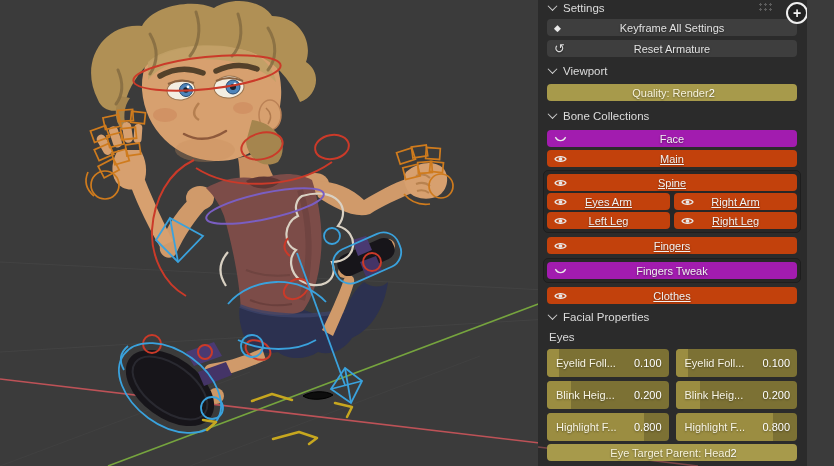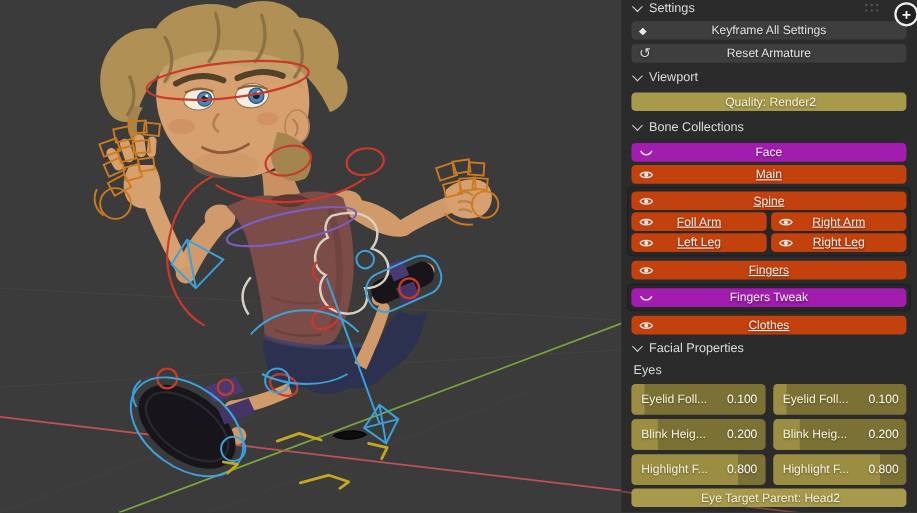--- a/index.html
+++ b/index.html
@@ -6,21 +6,21 @@
   body{
     width:834px;height:466px;overflow:hidden;position:relative;
     background:#3b3b3b;
     font-family:"Liberation Sans",sans-serif;
     -webkit-font-smoothing:antialiased;
   }
   
   .viewport{position:absolute;left:0;top:0;width:565px;height:466px;}
   
   .panel{
-    position:absolute;left:565px;top:0;width:269px;height:466px;
+    position:absolute;left:538px;top:0;width:269px;height:466px;
     background:#2b2b2b;box-sizing:border-box;
     padding:0 10px 0 9px;color:#d6d6d6;font-size:11px;overflow:hidden;
   }
   .panel-underlay{position:absolute;left:0;top:0;z-index:0;pointer-events:none;}
   .panel > .row, .panel > .sec-header, .panel > .plabel, .panel > .egrid, .panel > .group{position:relative;z-index:1;}
   .sec-header{
     display:flex;align-items:center;gap:7px;height:15px;
     color:#dcdcdc;font-size:11.5px;padding-left:2px;
   }
   .sec-header .chev{
@@ -329,21 +329,21 @@
       <span class="lbl">Spine</span>
     </div>
     <div class="g2">
       <div class="row btn-blue">
         <span class="cicon">
             <svg viewBox="0 0 14 9" width="13" height="9">
               <path d="M1,4.5 C3,1 11,1 13,4.5 C11,8 3,8 1,4.5 Z" fill="none" stroke="#e9e9e9" stroke-width="1.3"></path>
               <circle cx="7" cy="4.5" r="2" fill="#e9e9e9"></circle>
             </svg>
           </span>
-        <span class="lbl">Foll Arm</span>
+        <span class="lbl">Eyes Arm</span>
       </div>
       <div class="row btn-blue">
         <span class="cicon">
             <svg viewBox="0 0 14 9" width="13" height="9">
               <path d="M1,4.5 C3,1 11,1 13,4.5 C11,8 3,8 1,4.5 Z" fill="none" stroke="#e9e9e9" stroke-width="1.3"></path>
               <circle cx="7" cy="4.5" r="2" fill="#e9e9e9"></circle>
             </svg>
           </span>
         <span class="lbl">Right Arm</span>
       </div>

